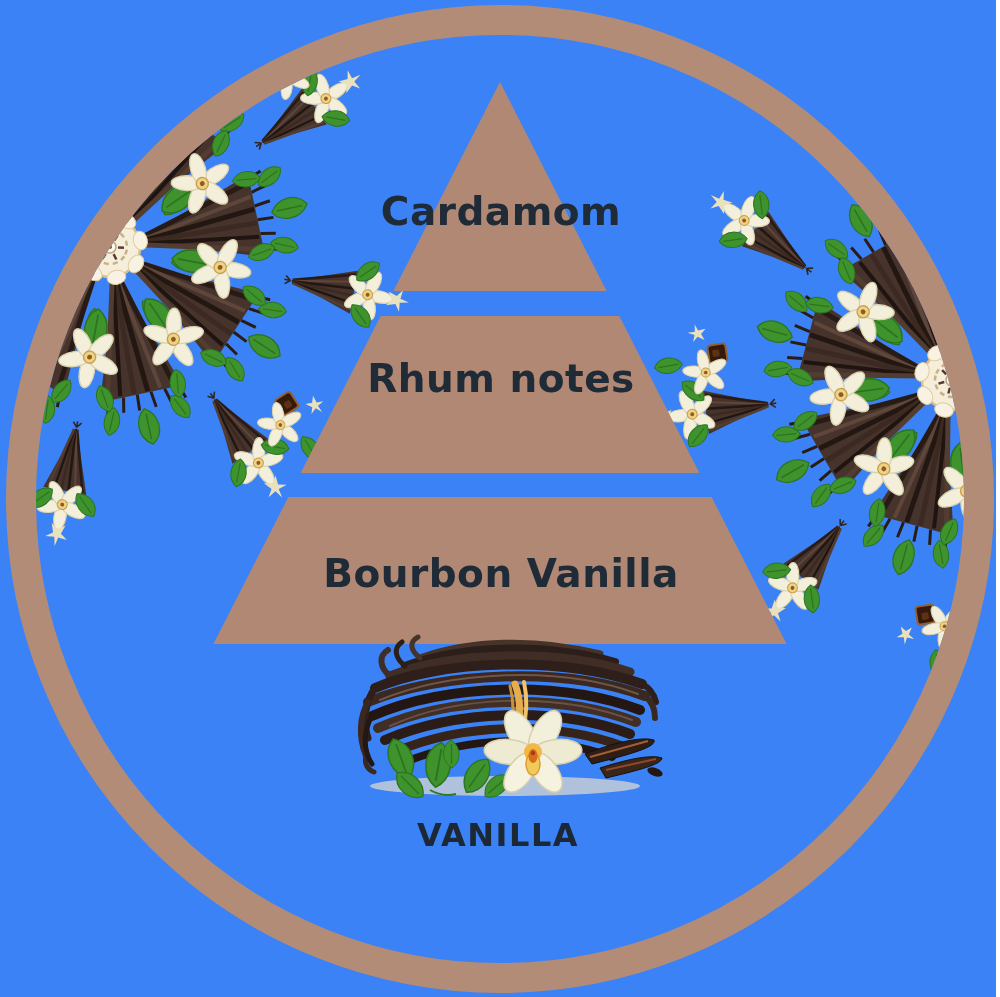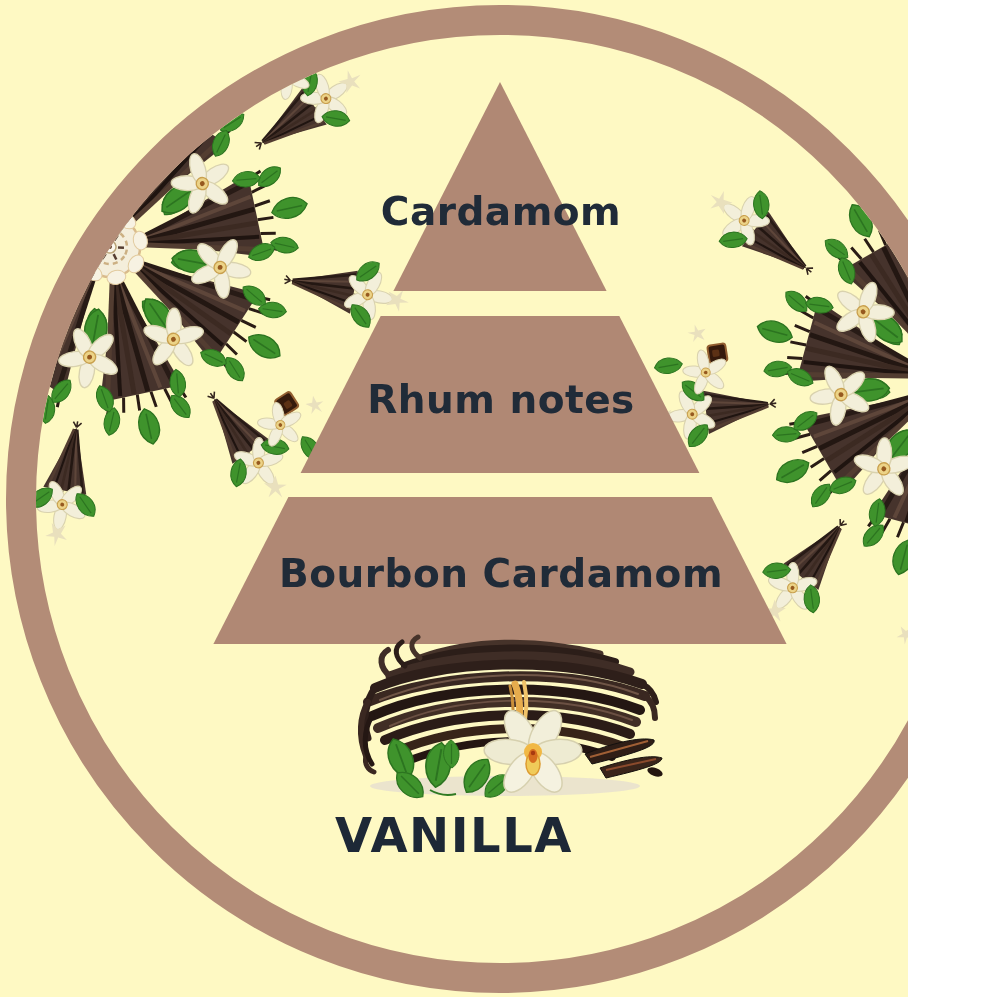--- a/index.html
+++ b/index.html
@@ -1,30 +1,30 @@
 <!DOCTYPE html>
 <html><head>
 <meta charset="utf-8">
 <style>
   html,body{margin:0;padding:0;background:#ffffff;}
   #stage{
-    position:relative;width:908px;height:997px;background:#fef9c3;overflow:hidden;
+    position:relative;width:996px;height:997px;background:#3b82f6;overflow:hidden;
     font-family:"DejaVu Sans",sans-serif;
   }
   #artwork{position:absolute;left:0;top:0;width:1000px;height:997px;}
   .note-label{
     position:absolute;transform:translate(-50%,-50%);
     font-weight:700;font-size:39px;color:#202b38;letter-spacing:0.5px;white-space:nowrap;
   }
   #label-top{left:501px;top:211px;}
-  #label-middle{left:501px;top:399px;}
+  #label-middle{left:501px;top:378px;}
   #label-base{left:501px;top:573px;}
   #fragrance-name{
     position:absolute;left:0;right:0;top:805px;text-align:center;
-    font-weight:800;font-size:48px;line-height:61px;color:#1d2836;letter-spacing:1.5px;
+    font-weight:800;font-size:32px;line-height:61px;color:#1d2836;letter-spacing:1.5px;
   }
 </style>
 </head>
 <body>
 
 <div id="stage">
 
   <svg id="artwork" viewBox="0 0 1000 997">
     <defs>
       <clipPath id="innerClip">
@@ -222,19 +222,19 @@
         <ellipse cx="533" cy="756" rx="4.5" ry="7" fill="#d66d1f"></ellipse>
         <circle cx="533" cy="753" r="2.2" fill="#a83a10"></circle>
       </g>
     </g>
 
     <circle cx="500" cy="499" r="479" fill="none" stroke="#b38c77" stroke-width="30"></circle>
   </svg>
 
   <div class="note-label" id="label-top">Cardamom</div>
   <div class="note-label" id="label-middle">Rhum notes</div>
-  <div class="note-label" id="label-base">Bourbon Cardamom</div>
+  <div class="note-label" id="label-base">Bourbon Vanilla</div>
 
   <div id="fragrance-name">
     <div>VANILLA</div>
   </div>
 
 </div>
 
 </body></html>

